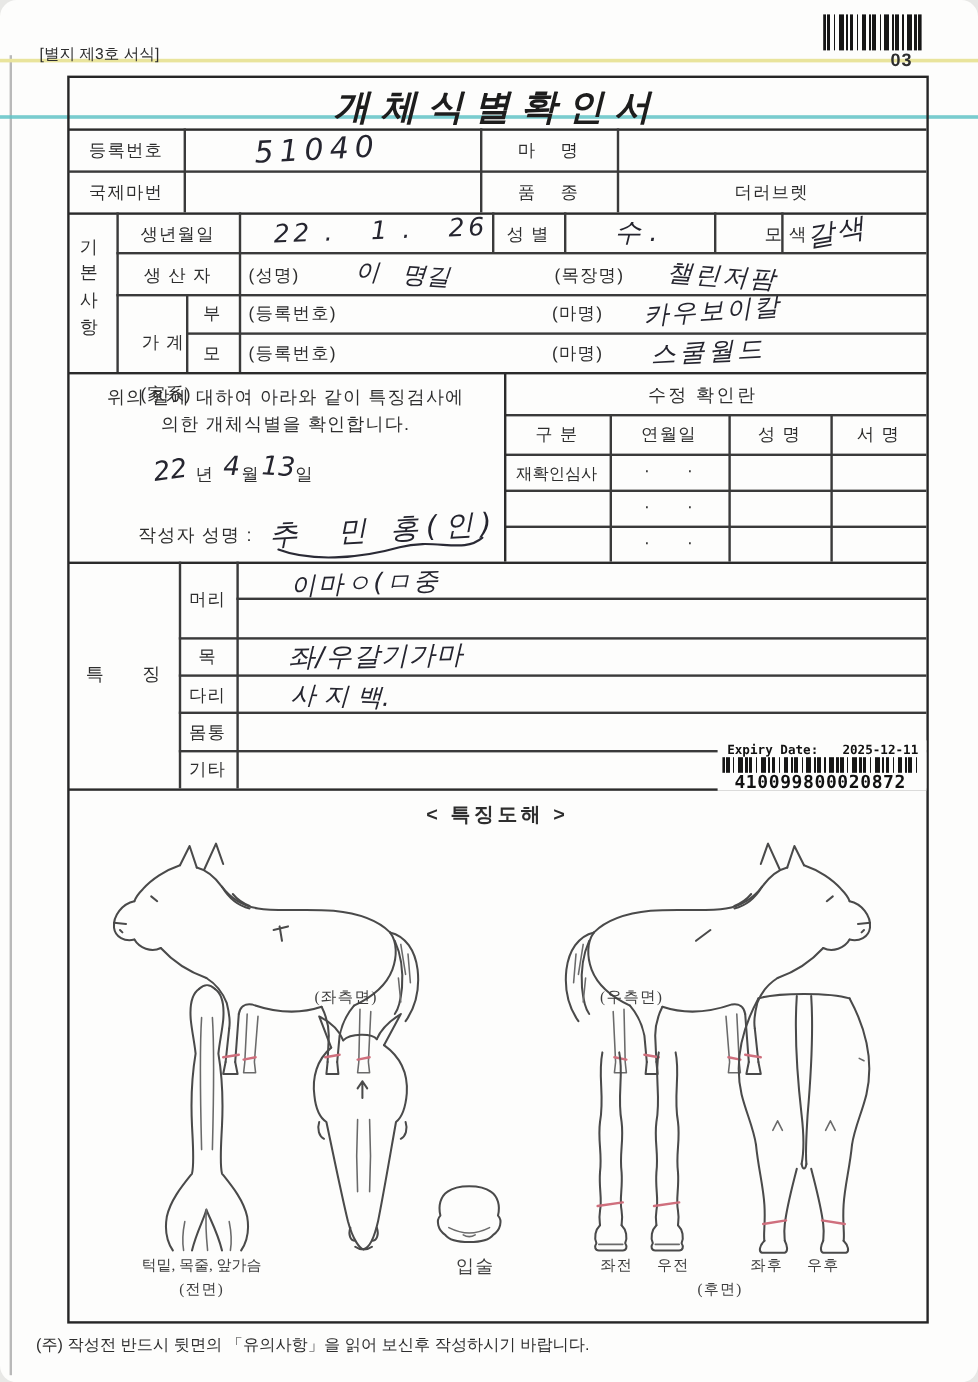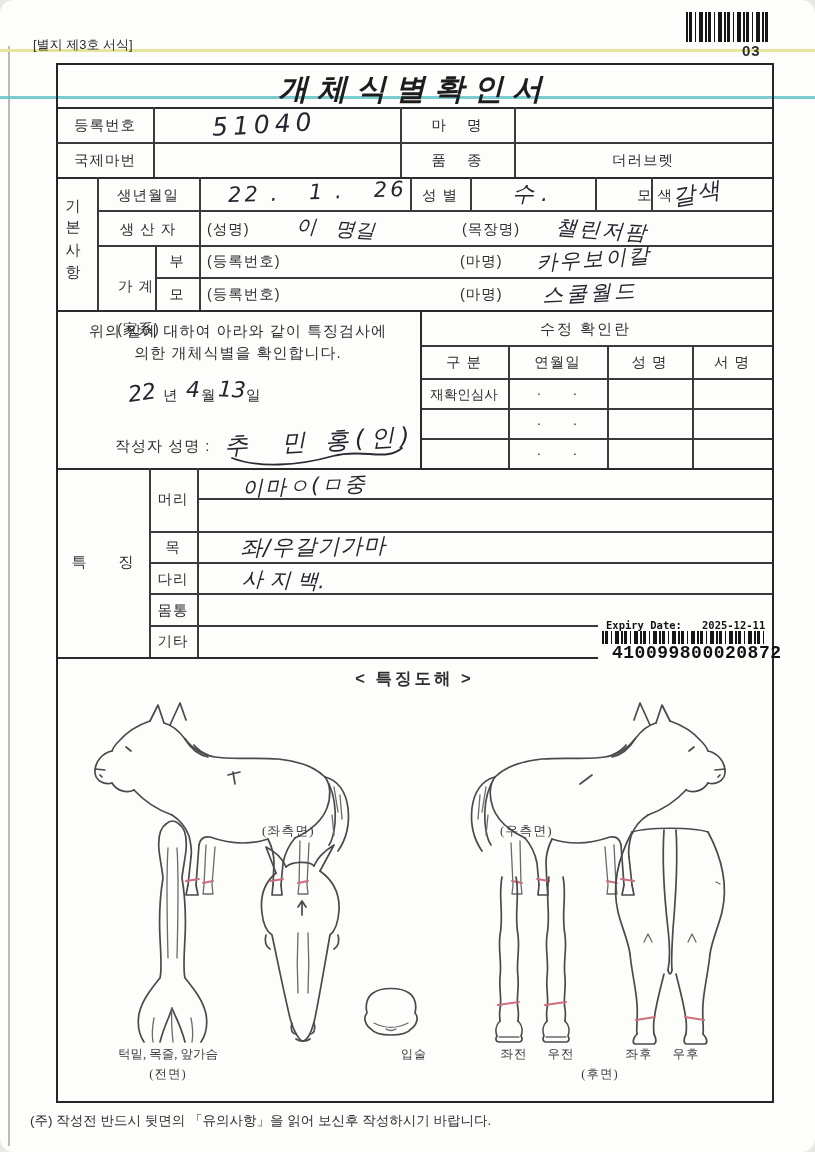--- a/index.html
+++ b/index.html
@@ -152,21 +152,21 @@
   <div class="hw" style="left:240px;top:532px;font-size:22px;transform:rotate(-1deg);letter-spacing:1px;">좌/우갈기가마</div>
   <div class="lbl c" style="left:149px;top:570px;width:48px;">다리</div>
   <div class="hw" style="left:242px;top:566px;font-size:21px;transform:rotate(2deg);">사 지 백.</div>
   <div class="lbl c" style="left:149px;top:601px;width:48px;">몸통</div>
   <div class="lbl c" style="left:149px;top:632px;width:48px;">기타</div>
 
   <div class="sticker" style="left:598px;top:617px;width:174px;height:42px;">
     <span class="mono" style="position:absolute;left:8px;top:2px;font-size:10.5px;font-weight:bold;color:#111;">Expiry Date:</span>
     <span class="mono" style="position:absolute;left:104px;top:2px;font-size:10.5px;font-weight:bold;color:#111;">2025-12-11</span>
     <span class="barcode" style="left:4px;top:14px;width:164px;height:13px;"></span>
-    <span class="mono" style="position:absolute;left:14px;top:26px;font-size:18px;font-weight:bold;color:#111;letter-spacing:.5px;font-family:Liberation Mono, monospace;">410099800020872</span>
+    <span class="mono" style="position:absolute;left:14px;top:26px;font-size:15px;font-weight:bold;color:#111;letter-spacing:.5px;">410099800020872</span>
   </div>
 
   <div class="lbl c" style="left:57px;top:668px;width:715px;font-size:16.5px;font-weight:bold;letter-spacing:3px;">&lt; 특징도해 &gt;</div>
 
   <svg class="fig" style="left:82px;top:687px;" width="330" height="218" viewBox="0 0 330 218">
     <g>
       <path d="M30,64 C20,66 12,76 13,86 C14,94 22,98 30,96"></path>
       <path d="M30,96 C34,103 44,107 52,103"></path>
       <path d="M13,82 L23,83"></path>
       <path d="M52,103 C62,114 76,123 90,128"></path>
@@ -294,21 +294,21 @@
     <path d="M33,210 C29,214 28,219 31,220 L50,220 C53,219 52,214 50,210"></path>
     <path d="M99,210 C103,214 104,219 101,220 L82,220 C79,219 80,214 82,210"></path>
     <path class="lt" d="M40,118 L44,110 L48,118 M84,118 L88,110 L92,118"></path>
     <path class="lt" d="M112,58 L116,60"></path>
     <path class="red" d="M32,196 L51,193"></path>
     <path class="red" d="M81,193 L100,196"></path>
   </svg>
 
   <div class="lbl serif c" style="left:108px;top:1046px;width:120px;font-size:12.5px;letter-spacing:0;">턱밑, 목줄, 앞가슴</div>
   <div class="lbl serif c" style="left:108px;top:1066px;width:120px;font-size:12.5px;">(전면)</div>
-  <div class="lbl serif c" style="left:384px;top:1046px;width:60px;font-size:12px;">입술</div>
+  <div class="lbl serif c" style="left:366px;top:1046px;width:60px;font-size:15px;">입술</div>
   <div class="lbl serif c" style="left:488px;top:1046px;width:52px;font-size:12.5px;">좌전</div>
   <div class="lbl serif c" style="left:535px;top:1046px;width:52px;font-size:12.5px;">우전</div>
   <div class="lbl serif c" style="left:613px;top:1046px;width:52px;font-size:12.5px;">좌후</div>
   <div class="lbl serif c" style="left:660px;top:1046px;width:52px;font-size:12.5px;">우후</div>
   <div class="lbl serif c" style="left:570px;top:1066px;width:60px;font-size:12.5px;">(후면)</div>
 
   <div class="lbl" style="left:30px;top:1112px;font-size:13.5px;letter-spacing:0;">(주) 작성전 반드시 뒷면의 「유의사항」을 읽어 보신후 작성하시기 바랍니다.</div>
 
 </div>
 

